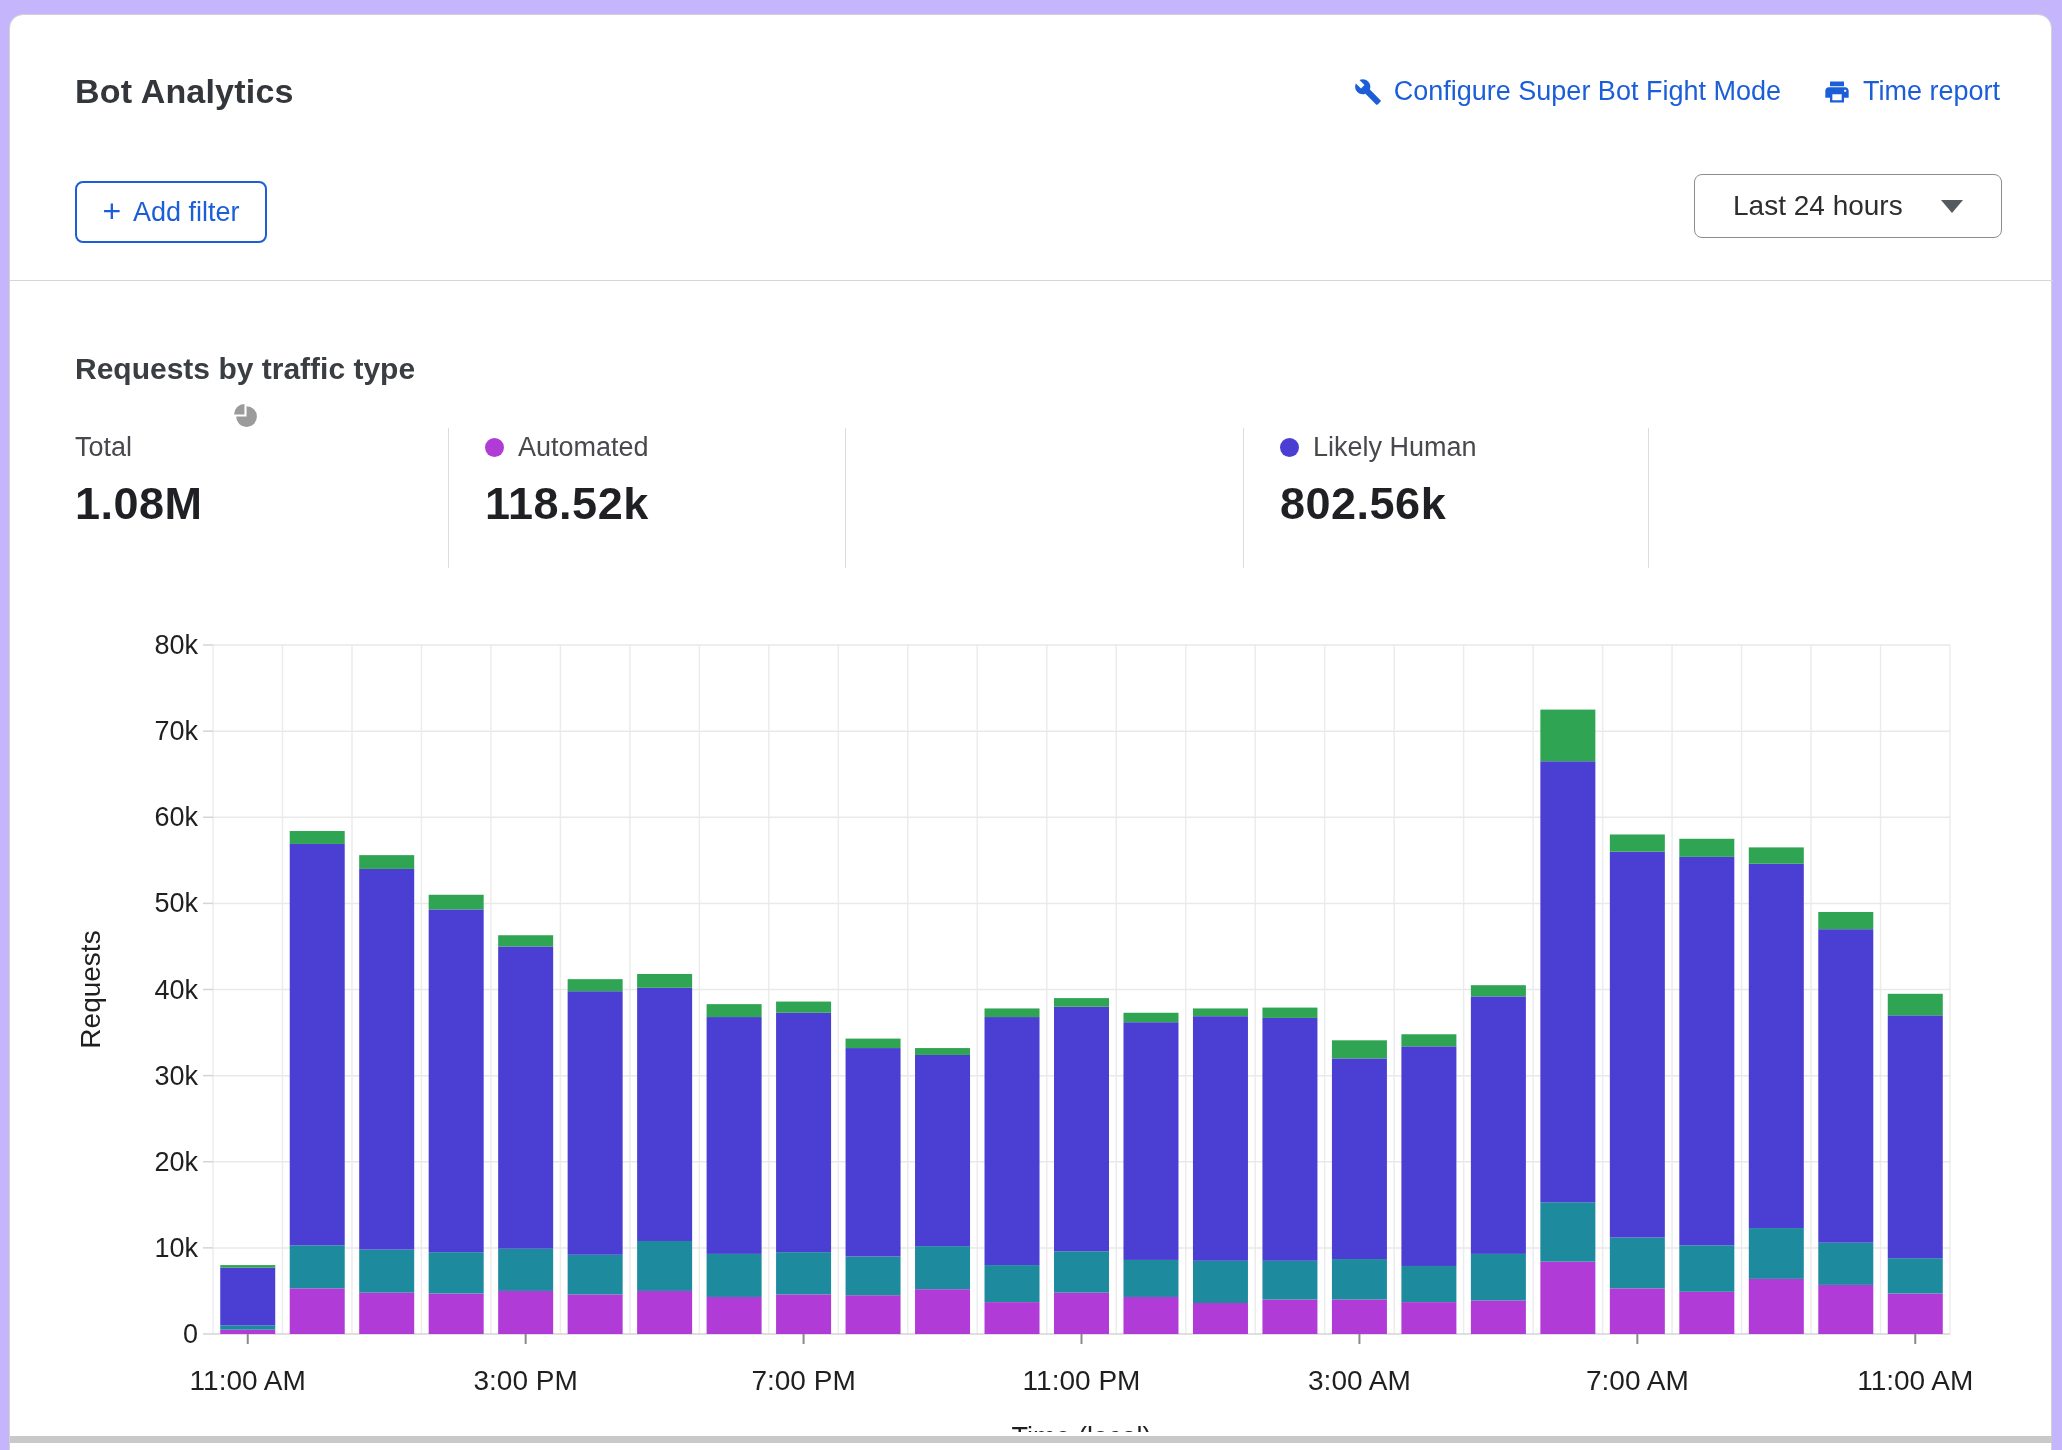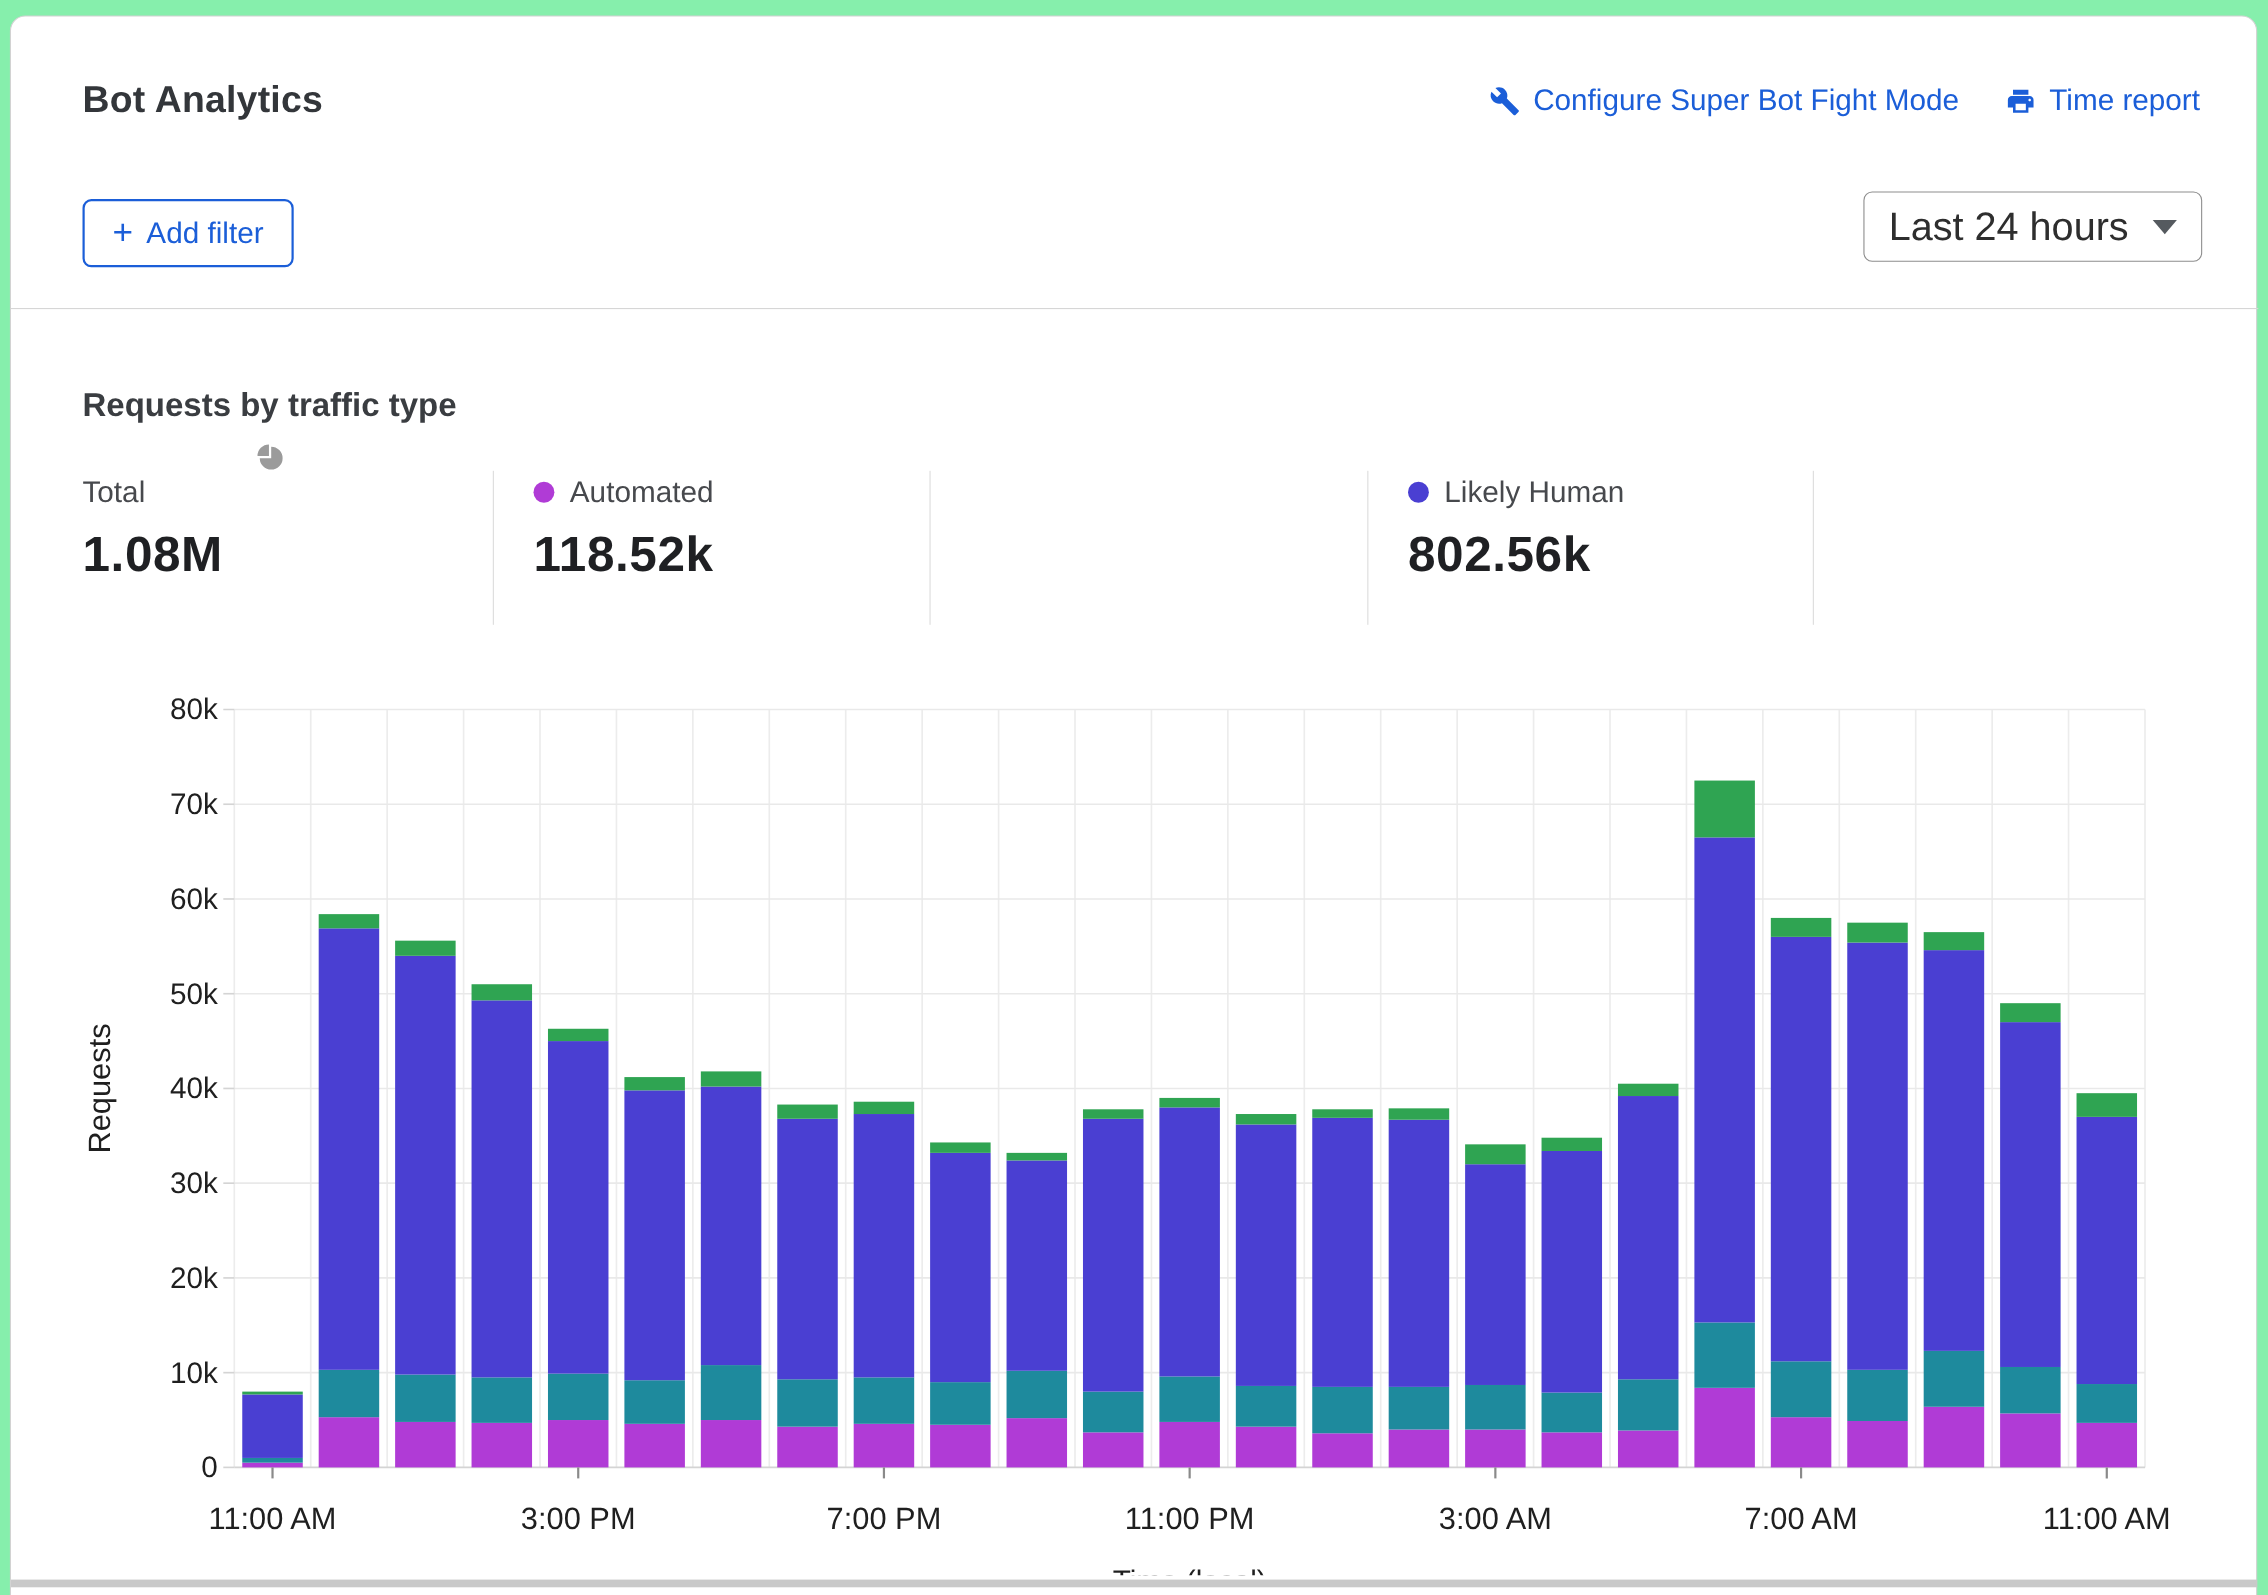--- a/index.html
+++ b/index.html
@@ -1,30 +1,30 @@
 <!DOCTYPE html>
 <html><head>
 <meta charset="utf-8">
 <style>
   html,body{margin:0;padding:0;background:#ffffff;}
-  .stage{position:relative;width:2062px;height:1450px;overflow:hidden;background:#86efac;
+  .stage{position:relative;width:2062px;height:1450px;overflow:hidden;background:#c4b5fd;
          font-family:"Liberation Sans","DejaVu Sans",sans-serif;}
   .card{position:absolute;left:9px;top:14px;width:2043px;height:1500px;
         border:1px solid #d2d2d2;border-radius:14px 14px 0 0;background:#fff;box-sizing:border-box;}
   .page-title{position:absolute;left:75px;top:72px;font-size:34px;font-weight:700;color:#33363a;letter-spacing:.2px;}
   .header-links{position:absolute;right:62px;top:76px;display:flex;align-items:center;gap:42px;}
   .hlink{display:flex;align-items:center;gap:12px;color:#1b5ed8;font-size:27px;cursor:pointer;}
   .hlink svg{display:block;}
   .add-filter{position:absolute;left:75px;top:181px;height:62px;min-width:192px;box-sizing:border-box;
       border:2px solid #1b5ed8;border-radius:8px;background:#fff;display:flex;align-items:center;justify-content:center;
       gap:12px;color:#1b5ed8;font-size:27px;padding:0 24px;cursor:pointer;}
   .add-filter .plus{font-size:32px;font-weight:400;line-height:1;transform:translateY(-1px);}
   .dropdown{position:absolute;left:1694px;top:174px;width:308px;height:64px;box-sizing:border-box;
       border:1px solid #8d8d8d;border-radius:8px;background:#fff;display:flex;align-items:center;
-      padding:0 22px;font-size:36px;color:#2e2e2e;cursor:pointer;}
+      padding:0 38px;font-size:28px;color:#2e2e2e;cursor:pointer;}
   .dropdown .caret{margin-left:auto;width:0;height:0;border-left:11px solid transparent;
       border-right:11px solid transparent;border-top:13px solid #555a5f;}
   .header-divider{position:absolute;left:10px;top:280px;width:2043px;height:1px;background:#d6d6d6;}
   .section-heading{position:absolute;left:75px;top:352px;display:flex;align-items:center;gap:16px;flex-direction:column;}
   .section-heading .txt{font-size:30px;font-weight:700;color:#3a3d41;}
   .stats{position:absolute;left:0;top:425px;width:2062px;height:145px;}
   .stat{position:absolute;top:5px;}
   .stat .lab{display:flex;align-items:center;gap:14px;font-size:27px;color:#47494d;height:34px;}
   .stat .dot{width:19px;height:19px;border-radius:50%;flex:0 0 auto;}
   .stat .val{margin-top:14px;font-size:45px;font-weight:700;color:#1f2023;letter-spacing:.5px;}

